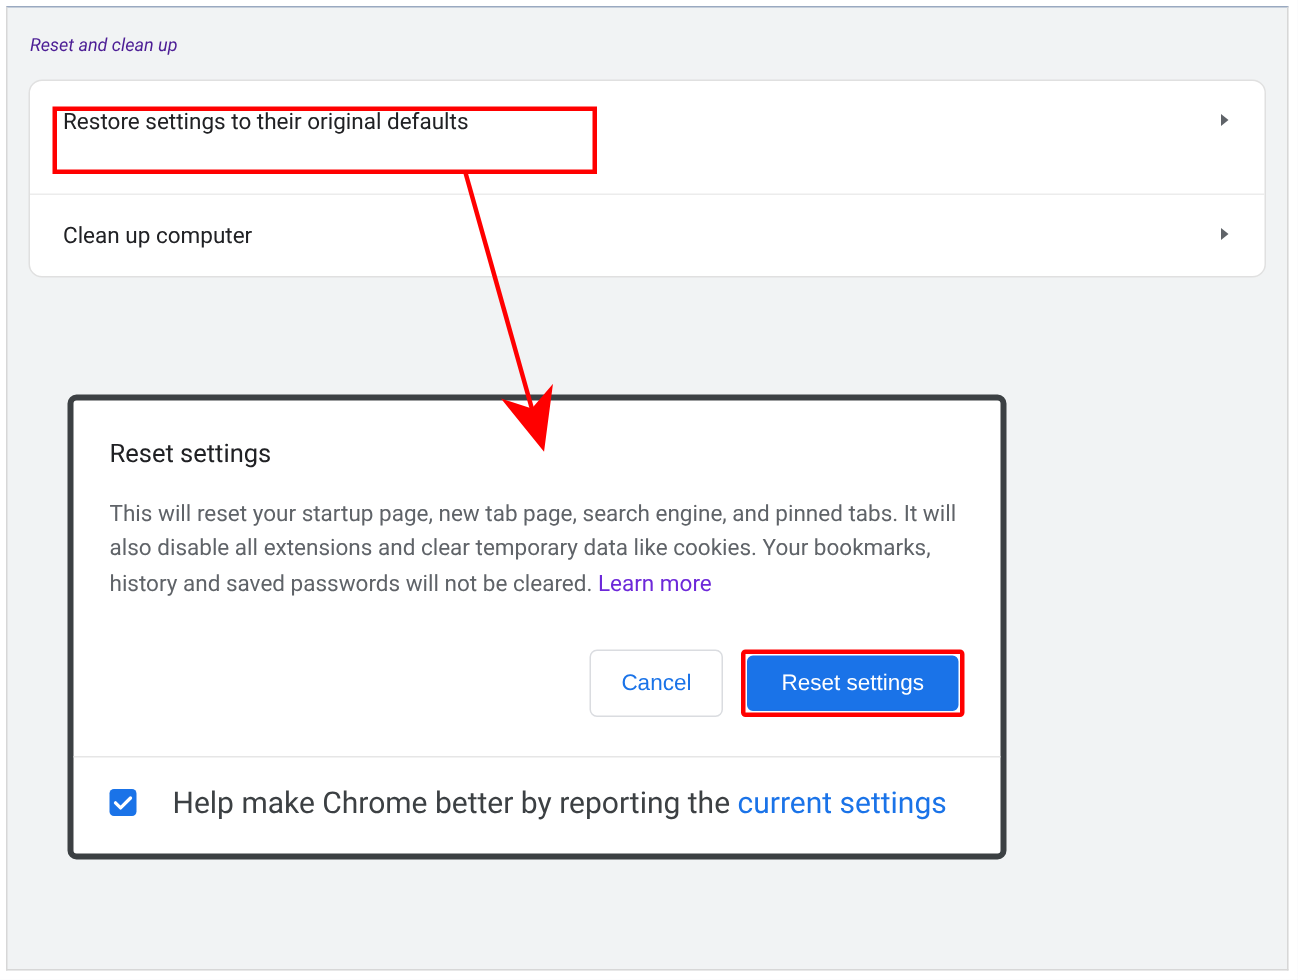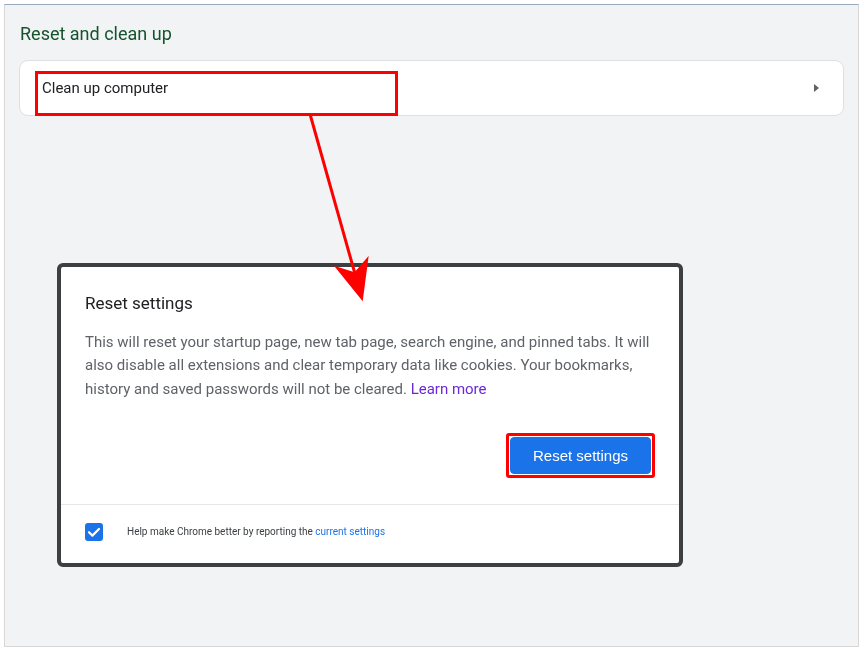--- a/index.html
+++ b/index.html
@@ -16,23 +16,24 @@
     position: absolute;
     left: 4px;
     top: 4px;
     right: 6px;
     bottom: 6px;
     border: 1px solid #d7d7d7;
     border-top-color: #9aa9c0;
     background: #f1f3f4;
   }
   .section-title {
-    font-size: 18px;
-    color: #14532d;
+    font-size: 12px;
+    color: #4c1d95;
     padding: 18px 0 16px 15px;
+    font-style: italic;
   }
   .card {
     background: #fff;
     border: 1px solid #e0e0e0;
     border-radius: 9px;
     margin: 0 14px;
     box-shadow: 0 0 0 rgba(0,0,0,0);
   }
   .row {
     display: flex;
@@ -56,21 +57,21 @@
     left: 30px;
     top: 66px;
     width: 357px;
     height: 39px;
     border: 3px solid #ff0000;
     pointer-events: none;
   }
   
   .dialog-wrap {
     position: absolute;
-    left: 52px;
+    left: 40px;
     top: 258px;
     width: 618px;
     border-radius: 6px;
     background: #fff;
     box-shadow: 0 0 0 rgba(0,0,0,0);
     border: 4px solid #3c4043;
     
   }
   .dialog-inner {
   }
@@ -137,21 +138,21 @@
     height: 18px;
     border-radius: 3px;
     background: #1a73e8;
     display: inline-flex;
     align-items: center;
     justify-content: center;
     flex: 0 0 18px;
   }
   .cb svg { display:block; }
   .footer-text {
-    font-size: 10px;
+    font-size: 20px;
     color: #3c4043;
   }
   .footer-text a {
     color: #1a73e8;
     text-decoration: none;
     cursor: pointer;
   }
   
   .arrow-layer {
     position: absolute;
@@ -161,39 +162,48 @@
   }
 </style>
 </head>
 <body>
 
 <div class="frame">
 
   <div class="section-title">Reset and clean up</div>
 
   <div class="card">
+    <div class="row">
+      <span>Restore settings to their original defaults</span>
+      <span class="chev">
+        <svg width="8" height="10" viewBox="0 0 8 10">
+            <path d="M1 1 L6 5 L1 9 Z" fill="#5f6368"></path>
+          </svg>
+      </span>
+    </div>
     <div class="row">
       <span>Clean up computer</span>
       <span class="chev">
         <svg width="8" height="10" viewBox="0 0 8 10">
             <path d="M1 1 L6 5 L1 9 Z" fill="#5f6368"></path>
           </svg>
       </span>
     </div>
   </div>
 
   <div class="highlight-restore"></div>
 
   <div class="dialog-wrap">
     <div class="dialog-inner">
       <div class="dialog-title">Reset settings</div>
       <div class="dialog-body">
         <span>This will reset your startup page, new tab page, search engine, and pinned tabs. It will also disable all extensions and clear temporary data like cookies. Your bookmarks, history and saved passwords will not be cleared. </span><a class="learn">Learn more</a>
       </div>
       <div class="dialog-actions">
+        <button class="btn">Cancel</button>
         <span class="btn-primary-wrap">
           <button class="btn-primary">Reset settings</button>
         </span>
       </div>
       <div class="dialog-sep"></div>
       <div class="dialog-footer">
         <span class="cb">
           <svg width="14" height="14" viewBox="0 0 14 14">
             <path d="M2 7.2 L5.4 10.6 L12 4" stroke="#fff" stroke-width="2.2" fill="none" stroke-linecap="round" stroke-linejoin="round"></path>
           </svg>

